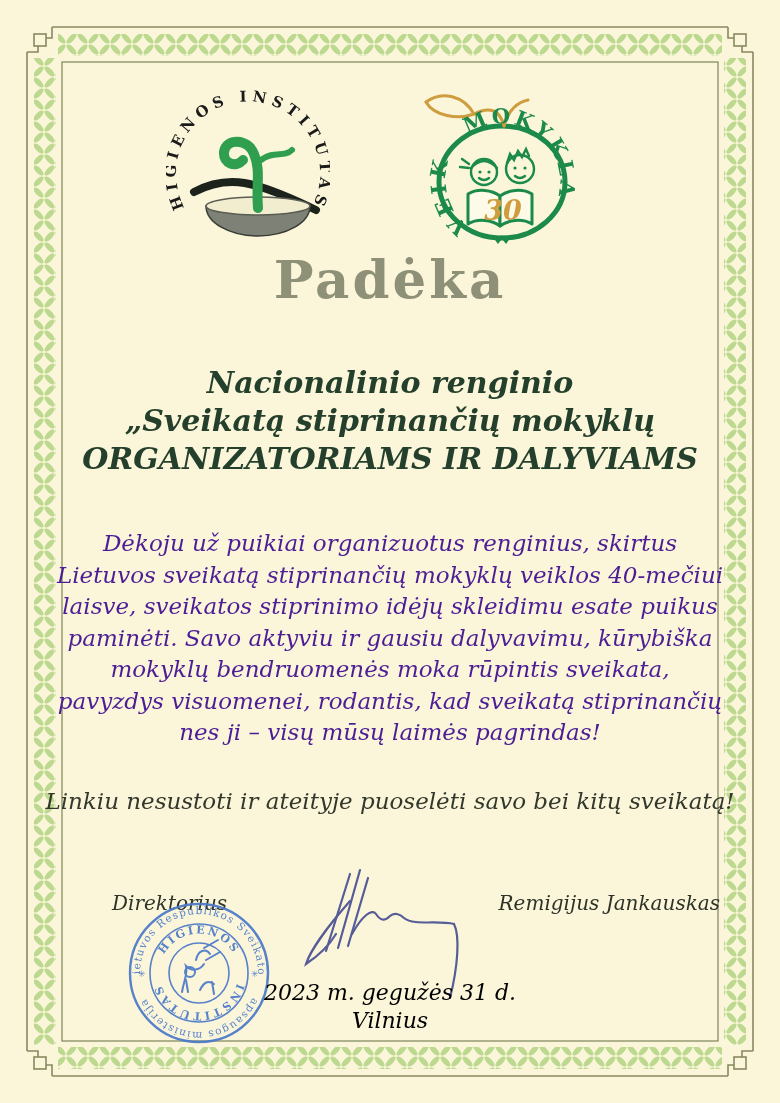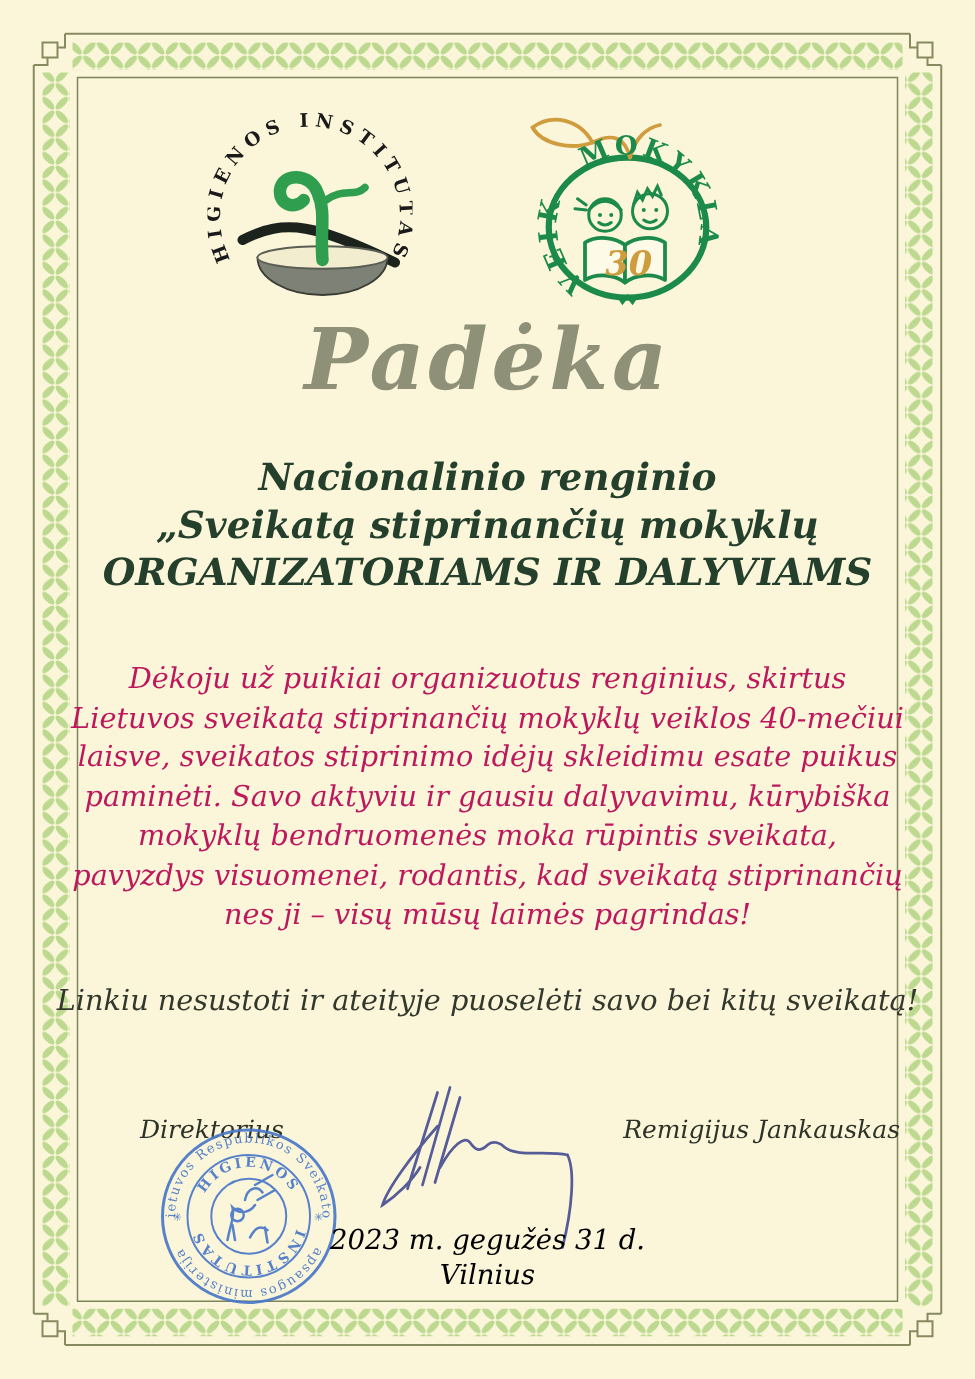--- a/index.html
+++ b/index.html
@@ -5,26 +5,26 @@
   html,body{margin:0;padding:0;}
   body{
     width:780px;height:1103px;position:relative;overflow:hidden;
     background:#FBF6DA;
     font-family:"DejaVu Serif","Liberation Serif",serif;
   }
   .abs{position:absolute;}
   .centered{left:0;right:0;text-align:center;}
   
   .cert-title{
-    top:248px;font-size:68px;font-weight:bold;font-style:italic;
+    top:248px;font-size:53px;font-weight:bold;
     color:#8E9078;letter-spacing:3px;
   }
   .heading{top:352px;color:#24402C;font-weight:bold;font-style:italic;
     font-size:30px;line-height:38px;margin-top:12px;}
-  .bodytext{top:528px;color:#be185d;font-style:italic;
+  .bodytext{top:528px;color:#4c1d95;font-style:italic;
     font-size:23px;line-height:31.5px;}
   .wish{top:788px;color:#33382C;font-style:italic;font-size:23px;}
   .role{left:112px;top:891px;font-size:20px;font-style:italic;color:#2E3328;}
   .name{left:440px;top:891px;width:280px;text-align:right;
     font-size:20px;font-style:italic;color:#2E3328;}
   .dateblock{top:979px;font-size:22px;font-style:italic;color:#000000;line-height:28px;}
   svg text{font-family:"DejaVu Serif","Liberation Serif",serif;}
 </style>
 </head>
 <body>

